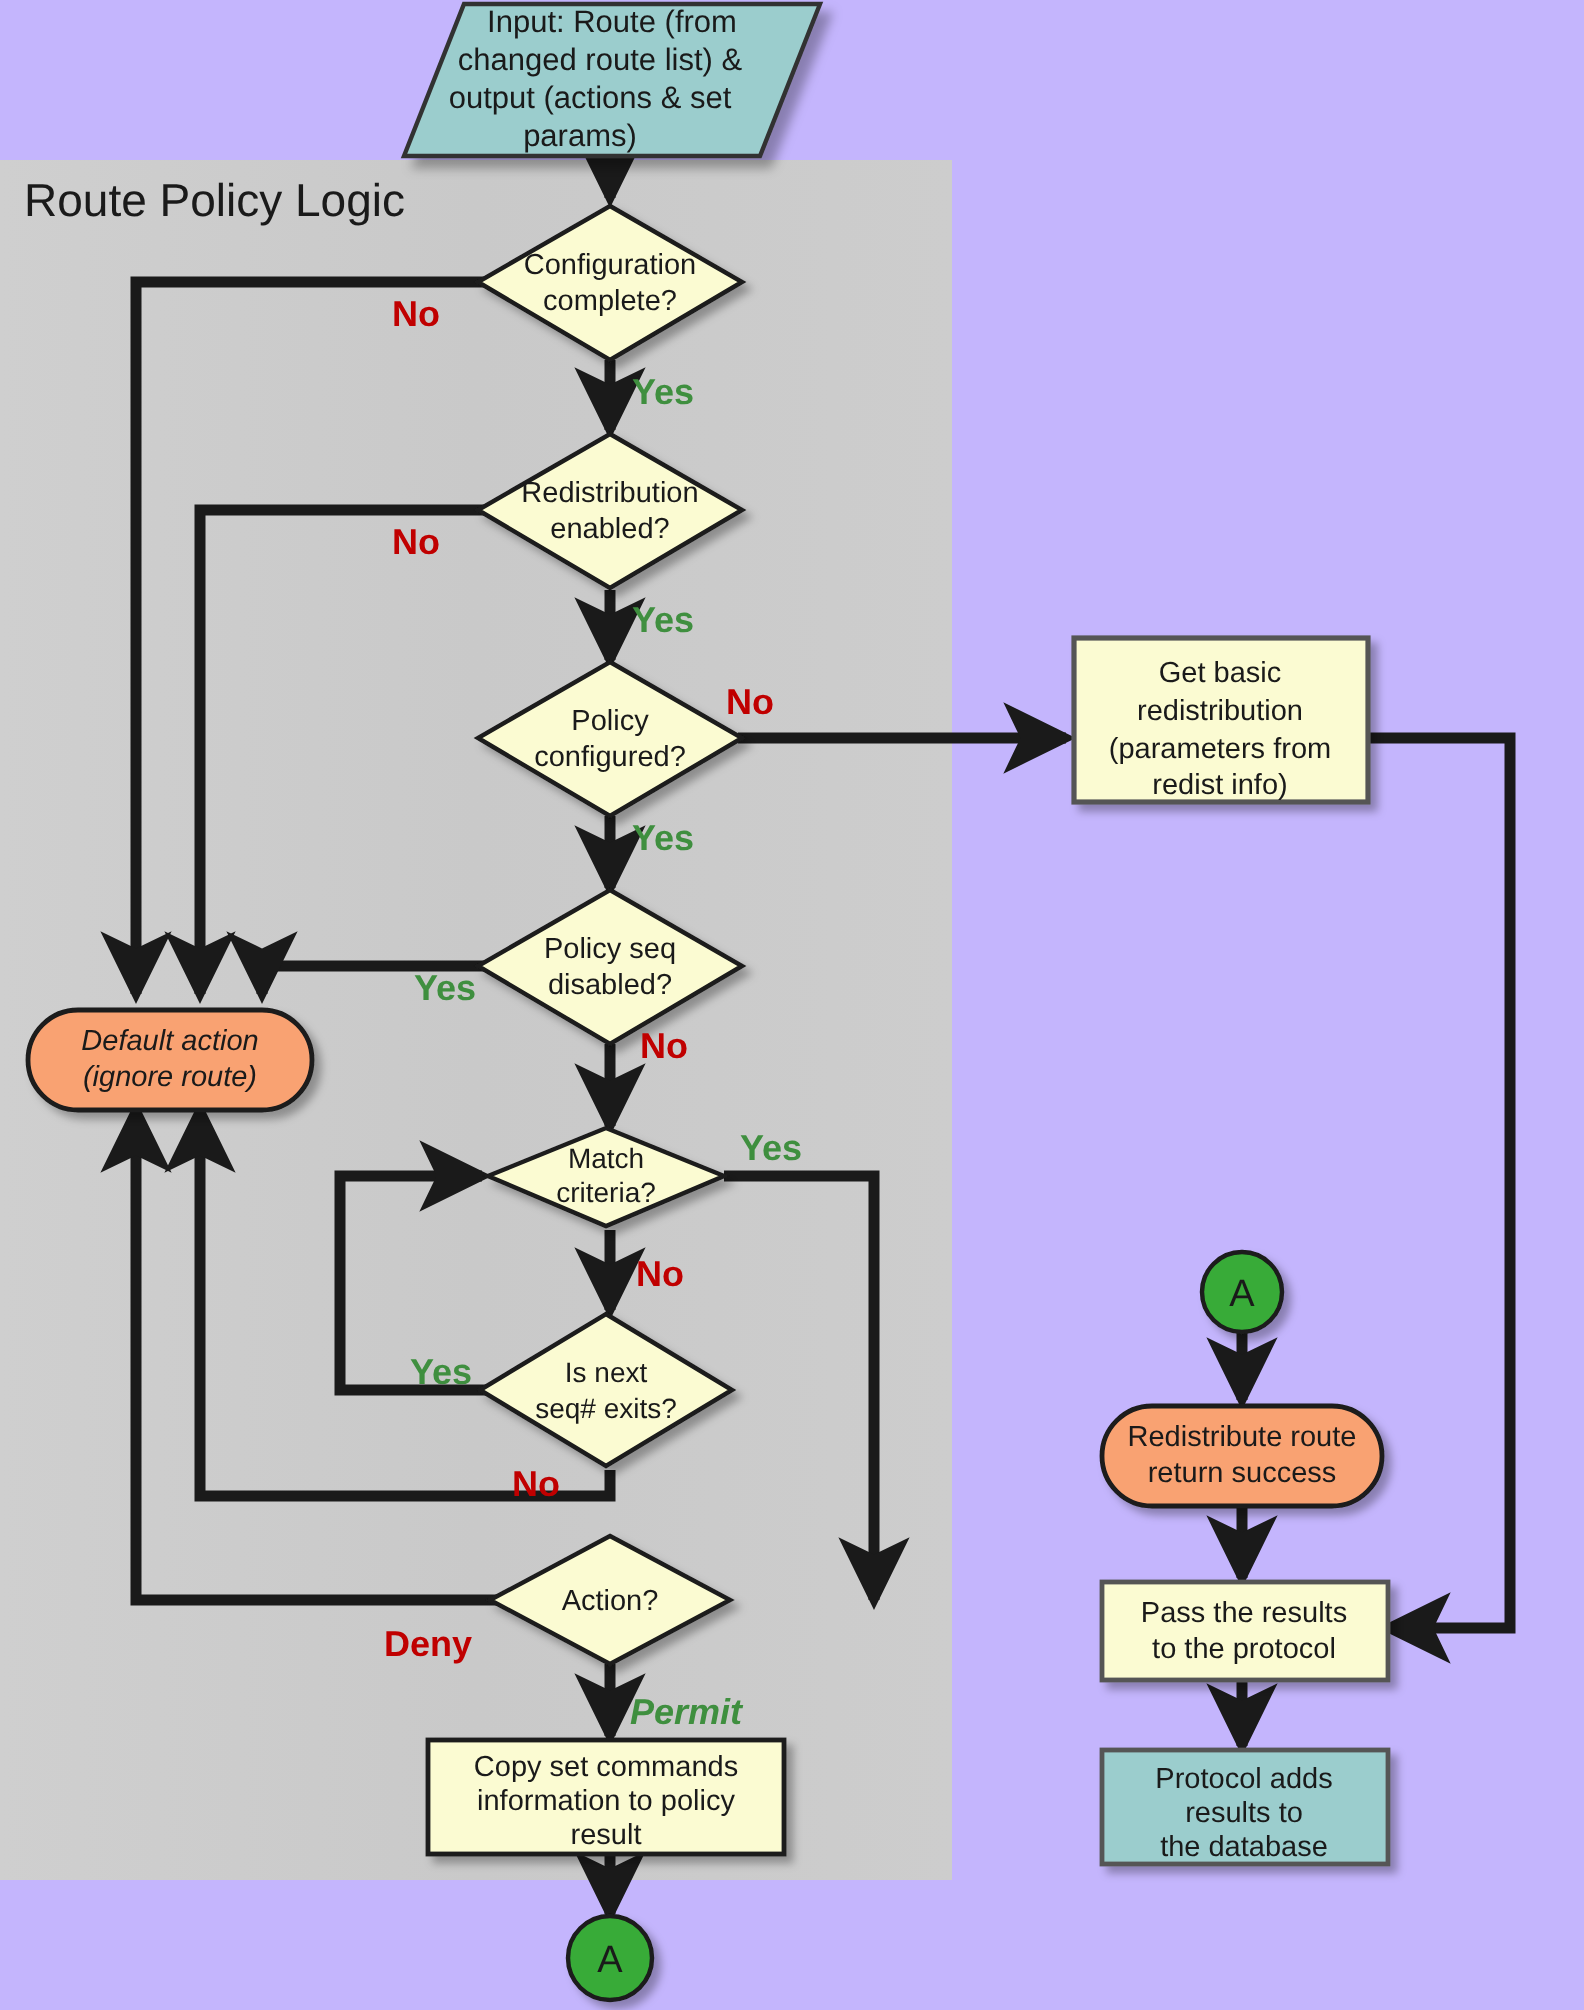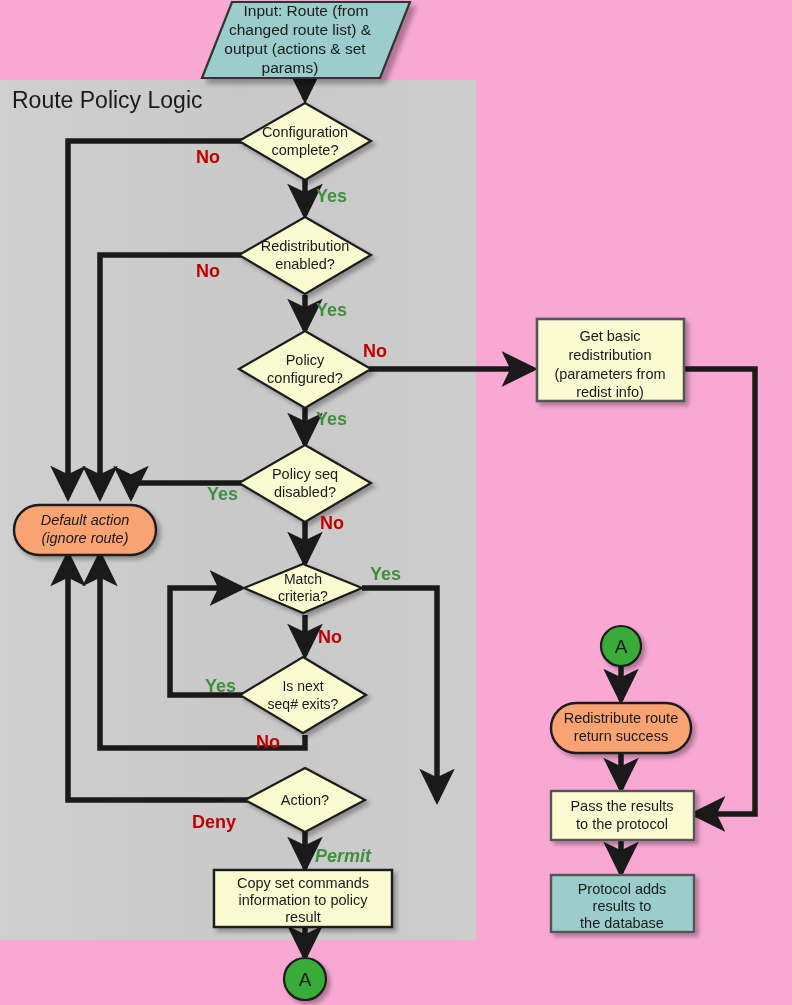--- a/index.html
+++ b/index.html
@@ -5,21 +5,21 @@
 <style>
   html,body{margin:0;padding:0;background:#ffffff;}
   body{
     font-family:"Liberation Sans","DejaVu Sans",sans-serif;
     -webkit-font-smoothing:antialiased;
   }
   #stage{
     position:relative;
     width:792px;
     height:1005px;
-    background:#f9a8d4;
+    background:#c4b5fd;
     overflow:hidden;
   }
   #stage svg{position:absolute;left:0;top:0;}
   .nodetext{
     font-family:"Liberation Sans","DejaVu Sans",sans-serif;
     fill:#1a1a1a;
   }
 </style>
 </head>
 <body>

